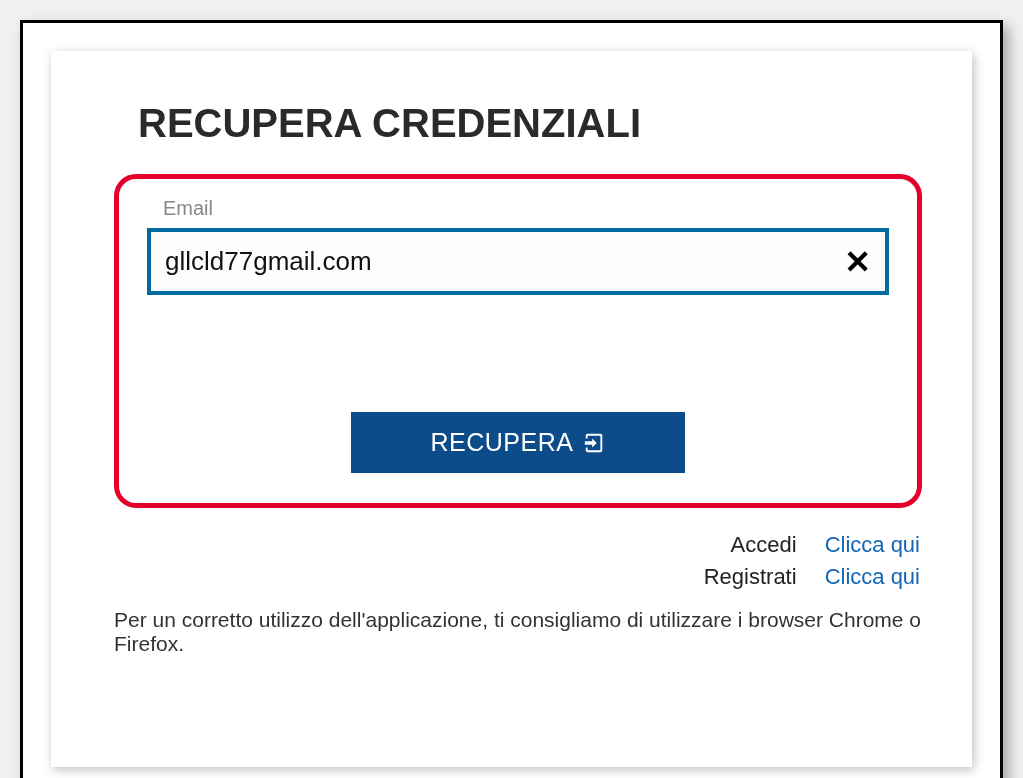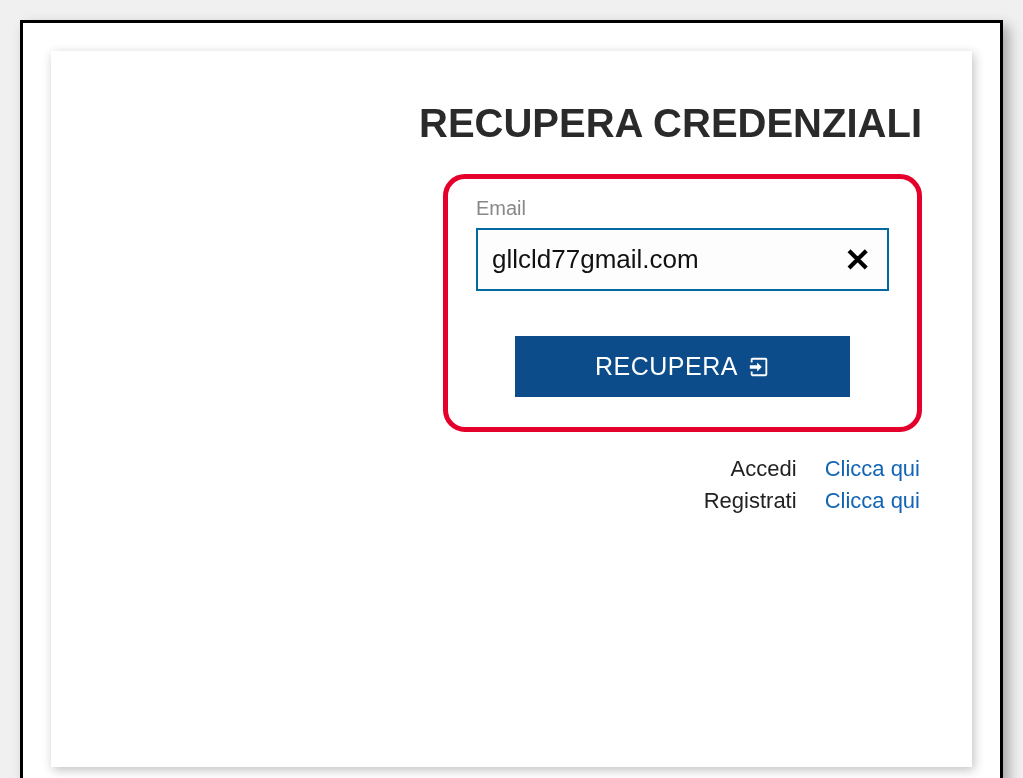--- a/index.html
+++ b/index.html
@@ -25,21 +25,20 @@
       padding: 28px;
     }
     .card {
       width: 100%;
       height: 100%;
       background: #ffffff;
       box-shadow: 2px 3px 10px rgba(0,0,0,0.25);
       padding: 50px 50px 30px 63px;
       display: flex;
       flex-direction: column;
-      align-items: flex-end;
     }
     .title {
       font-family: 'Arial Narrow', Arial, sans-serif;
       font-size: 40px;
       font-weight: bold;
       color: #2a2a2a;
       letter-spacing: 0px;
       margin-bottom: 28px;
       margin-left: 24px;
     }
@@ -47,50 +46,50 @@
       border: 5px solid #e4002b;
       border-radius: 22px;
       padding: 18px 28px 30px 28px;
       display: flex;
       flex-direction: column;
     }
     .field-label {
       font-size: 20px;
       color: #888888;
       margin-bottom: 8px;
-      margin-left: 0;
+      margin-left: 16px;
     }
     .input-wrapper {
       position: relative;
       width: 100%;
     }
     .email-input {
       width: 100%;
       font-size: 26px;
       padding: 14px 60px 14px 14px;
-      border: 2px solid #0369a1;
+      border: 4px solid #0369a1;
       background: #fdfdfd;
       outline: none;
       color: #111111;
     }
     .clear-icon {
       position: absolute;
       right: 18px;
       top: 50%;
       transform: translateY(-50%);
       font-size: 32px;
       font-weight: bold;
       color: #000000;
       cursor: pointer;
       line-height: 1;
     }
     .button-row {
       display: flex;
       justify-content: center;
-      margin-top: 45px;
+      margin-top: 117px;
     }
     .recover-button {
       background: #0c4c8a;
       color: #ffffff;
       border: none;
       font-size: 25px;
       letter-spacing: 0.5px;
       padding: 16px 80px;
       cursor: pointer;
       display: flex;
@@ -156,14 +155,15 @@
       <div class="link-row">
         <span class="link-label">Accedi</span>
         <a class="link-action">Clicca qui</a>
       </div>
       <div class="link-row">
         <span class="link-label">Registrati</span>
         <a class="link-action">Clicca qui</a>
       </div>
     </div>
 
+    <div class="footer-note">Per un corretto utilizzo dell'applicazione, ti consigliamo di utilizzare i browser Chrome o Firefox.</div>
   </div>
 </div>
 
 </body></html>

